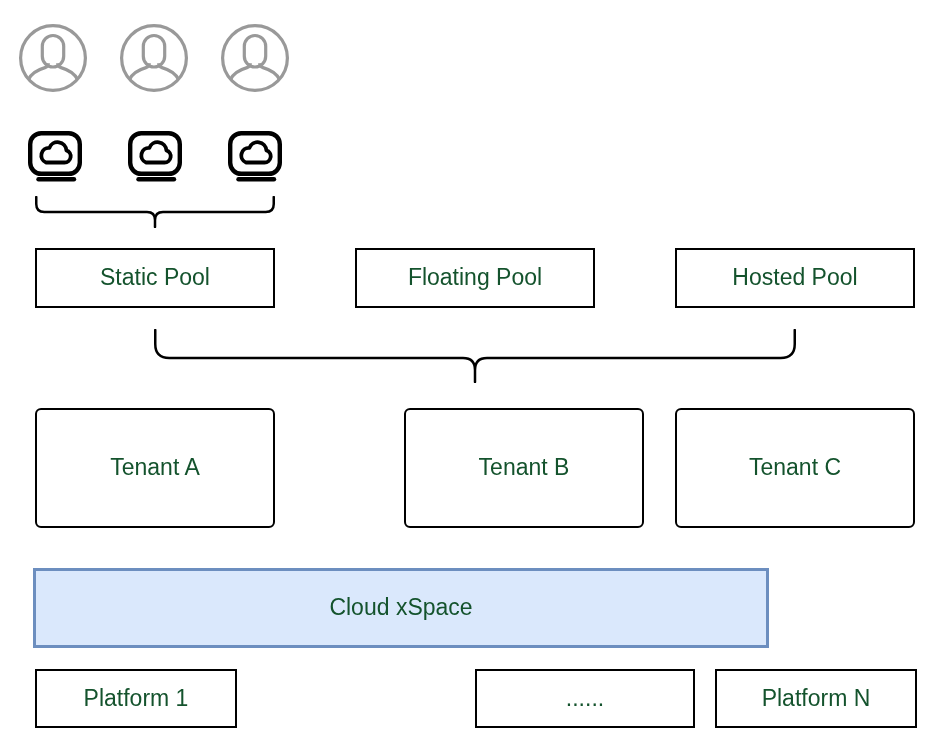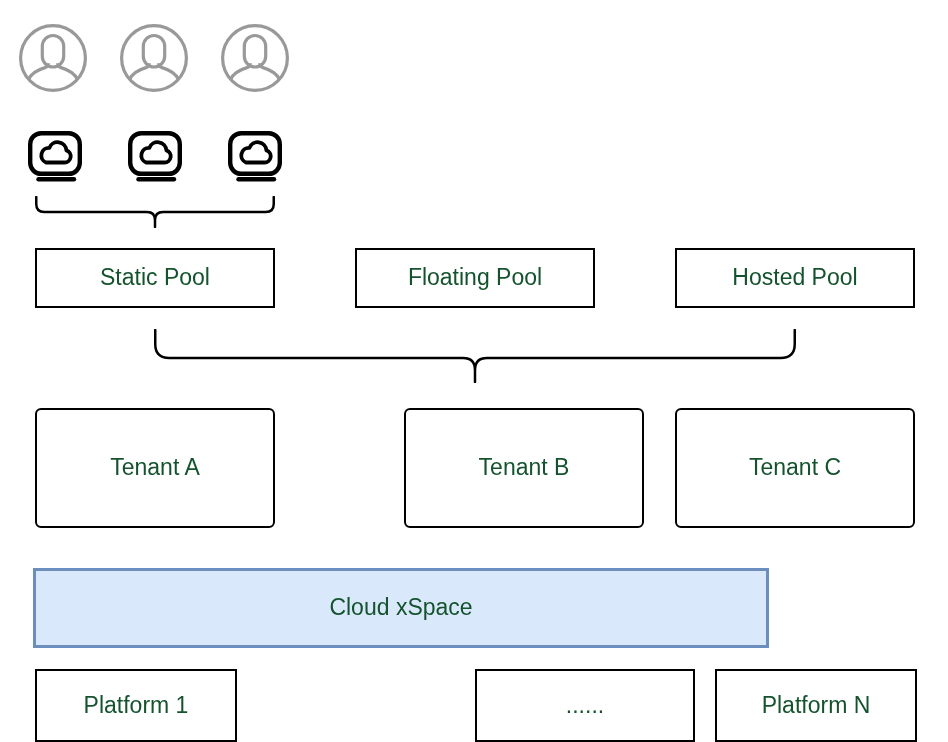--- a/index.html
+++ b/index.html
@@ -33,21 +33,21 @@
   #pool-1 { left:35px; } #pool-2 { left:355px; } #pool-3 { left:675px; }
 
   
   .tenant { width:240px; height:120px; top:408px; }
   #tenant-1 { left:35px; } #tenant-2 { left:357px;margin-left:47px; } #tenant-3 { left:675px; }
 
   
   #xspace { left:33px; top:568px; width:736px; height:80px; }
 
   
-  .platform { height:73px; top:669px; }
+  .platform { height:59px; top:669px; }
   #platform-1 { left:35px;  width:202px; }
   #platform-2 { left:255px; width:202px; }
   #platform-3 { left:475px; width:220px; }
   #platform-4 { left:715px; width:202px; }
 
   svg { display:block; }
 </style>
 </head>
 <body>
 

